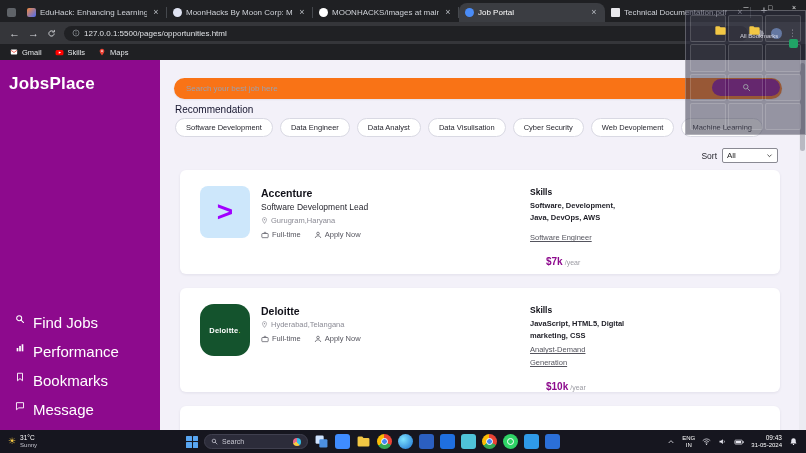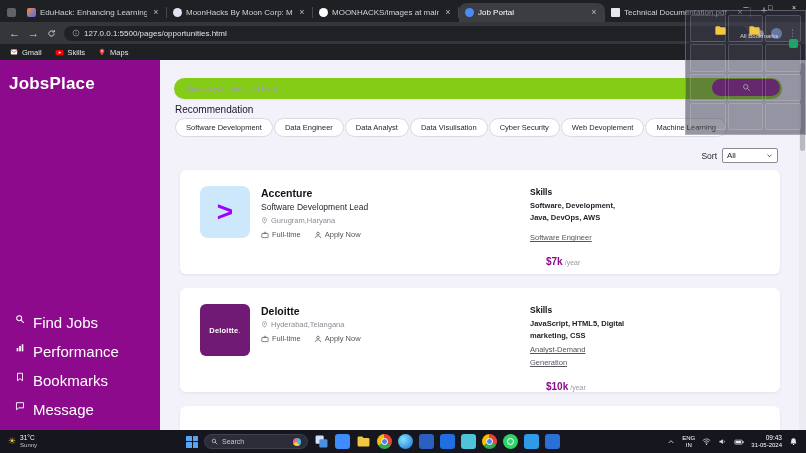--- a/index.html
+++ b/index.html
@@ -47,45 +47,45 @@
   
   .page{position:absolute;top:60px;left:0;right:0;bottom:23px;display:flex;z-index:1;}
   .sidebar{width:160px;background:var(--accent,#8d0a8d);color:#fff;position:relative;flex:none;}
   .brand{font-size:17px;font-weight:bold;padding:14px 0 0 9px;letter-spacing:.2px;}
   .sidenav{position:absolute;left:15px;bottom:12px;display:flex;flex-direction:column;gap:12px;}
   .sideitem{display:flex;align-items:flex-start;gap:8px;font-size:15px;color:#fff;}
   .sideitem .ic{color:#fff;}
 
   .main{flex:1;position:relative;overflow:hidden;background:#f3f1f9;}
   .searchrow{position:absolute;left:14px;right:24px;top:17px;height:21px;}
-  .searchinput{width:100%;height:100%;border:none;border-radius:12px;background:#84cc16;
+  .searchinput{width:100%;height:100%;border:none;border-radius:12px;background:#f97316;
     padding:0 80px 0 12px;font-size:8px;color:#333;font-family:inherit;
     box-shadow:0 1px 2px rgba(20,20,60,.07);outline:none;}
   .searchinput::placeholder{color:#9aa0b0;}
   .searchbtn{position:absolute;right:2px;top:2px;bottom:2px;width:68px;border:none;
     border-radius:10px;background:var(--accent,#8d0a8d);display:flex;align-items:center;
     justify-content:center;color:#fff;}
   .rec-title{position:absolute;left:15px;top:44px;font-size:10px;font-weight:normal;color:#15152e;}
-  .chips{position:absolute;left:15px;right:8px;top:58px;display:flex;gap:1px;}
+  .chips{position:absolute;left:15px;right:8px;top:58px;display:flex;gap:7px;}
   .chip{background:#fff;border:1px solid #d9d9e3;border-radius:13px;padding:4px 10px;
     font-size:7.5px;color:#26262e;white-space:nowrap;}
   .sortrow{position:absolute;right:28px;top:88px;display:flex;align-items:center;gap:5px;
     font-size:8.5px;color:#26262e;}
   .sortselect{width:56px;height:15px;background:#fff;border:1px solid #8a8a93;border-radius:2px;
     display:flex;align-items:center;justify-content:space-between;padding:0 4px;font-size:8px;color:#222;}
 
   .cards{position:absolute;left:20px;right:26px;top:110px;bottom:-60px;display:flex;
     flex-direction:column;gap:14px;}
   .card{background:#fff;border-radius:6px;box-shadow:0 1px 3px rgba(20,20,60,.08);
     padding:16px 20px;display:flex;height:104px;flex:none;}
   .card-left{display:flex;gap:11px;flex:0 0 330px;min-width:0;}
   .logo{width:50px;height:52px;border-radius:8px;flex:none;display:flex;align-items:center;justify-content:center;}
   .logo.accenture{background:var(--acc-bg,#cde7fb);}
   .aglyph{font-size:28px;font-weight:900;color:var(--acc-purple,#a100ff);line-height:1;}
-  .logo.deloitte{background:#701a75;border-radius:6px;}
+  .logo.deloitte{background:#14532d;border-radius:14px;}
   .dlogo{font-size:7.5px;font-weight:bold;color:#fff;letter-spacing:.2px;}
   .ddot{color:var(--del-green,#86bc25);}
   .jobinfo{padding-top:1px;min-width:0;}
   .jobcompany{font-size:10.5px;font-weight:bold;color:#101018;margin-bottom:3px;}
   .jobrole{font-size:8.5px;color:#26262e;margin-bottom:4px;white-space:nowrap;}
   .jobloc{font-size:7.5px;color:#8b8b95;display:flex;align-items:center;gap:3px;margin-bottom:5px;}
   .jobloc .ic{color:#8b8b95;}
   .jobmeta{display:flex;gap:13px;font-size:7.5px;color:#55555e;}
   .metaitem{display:flex;align-items:center;gap:3px;}
   .metaitem .ic{color:#55555e;}

